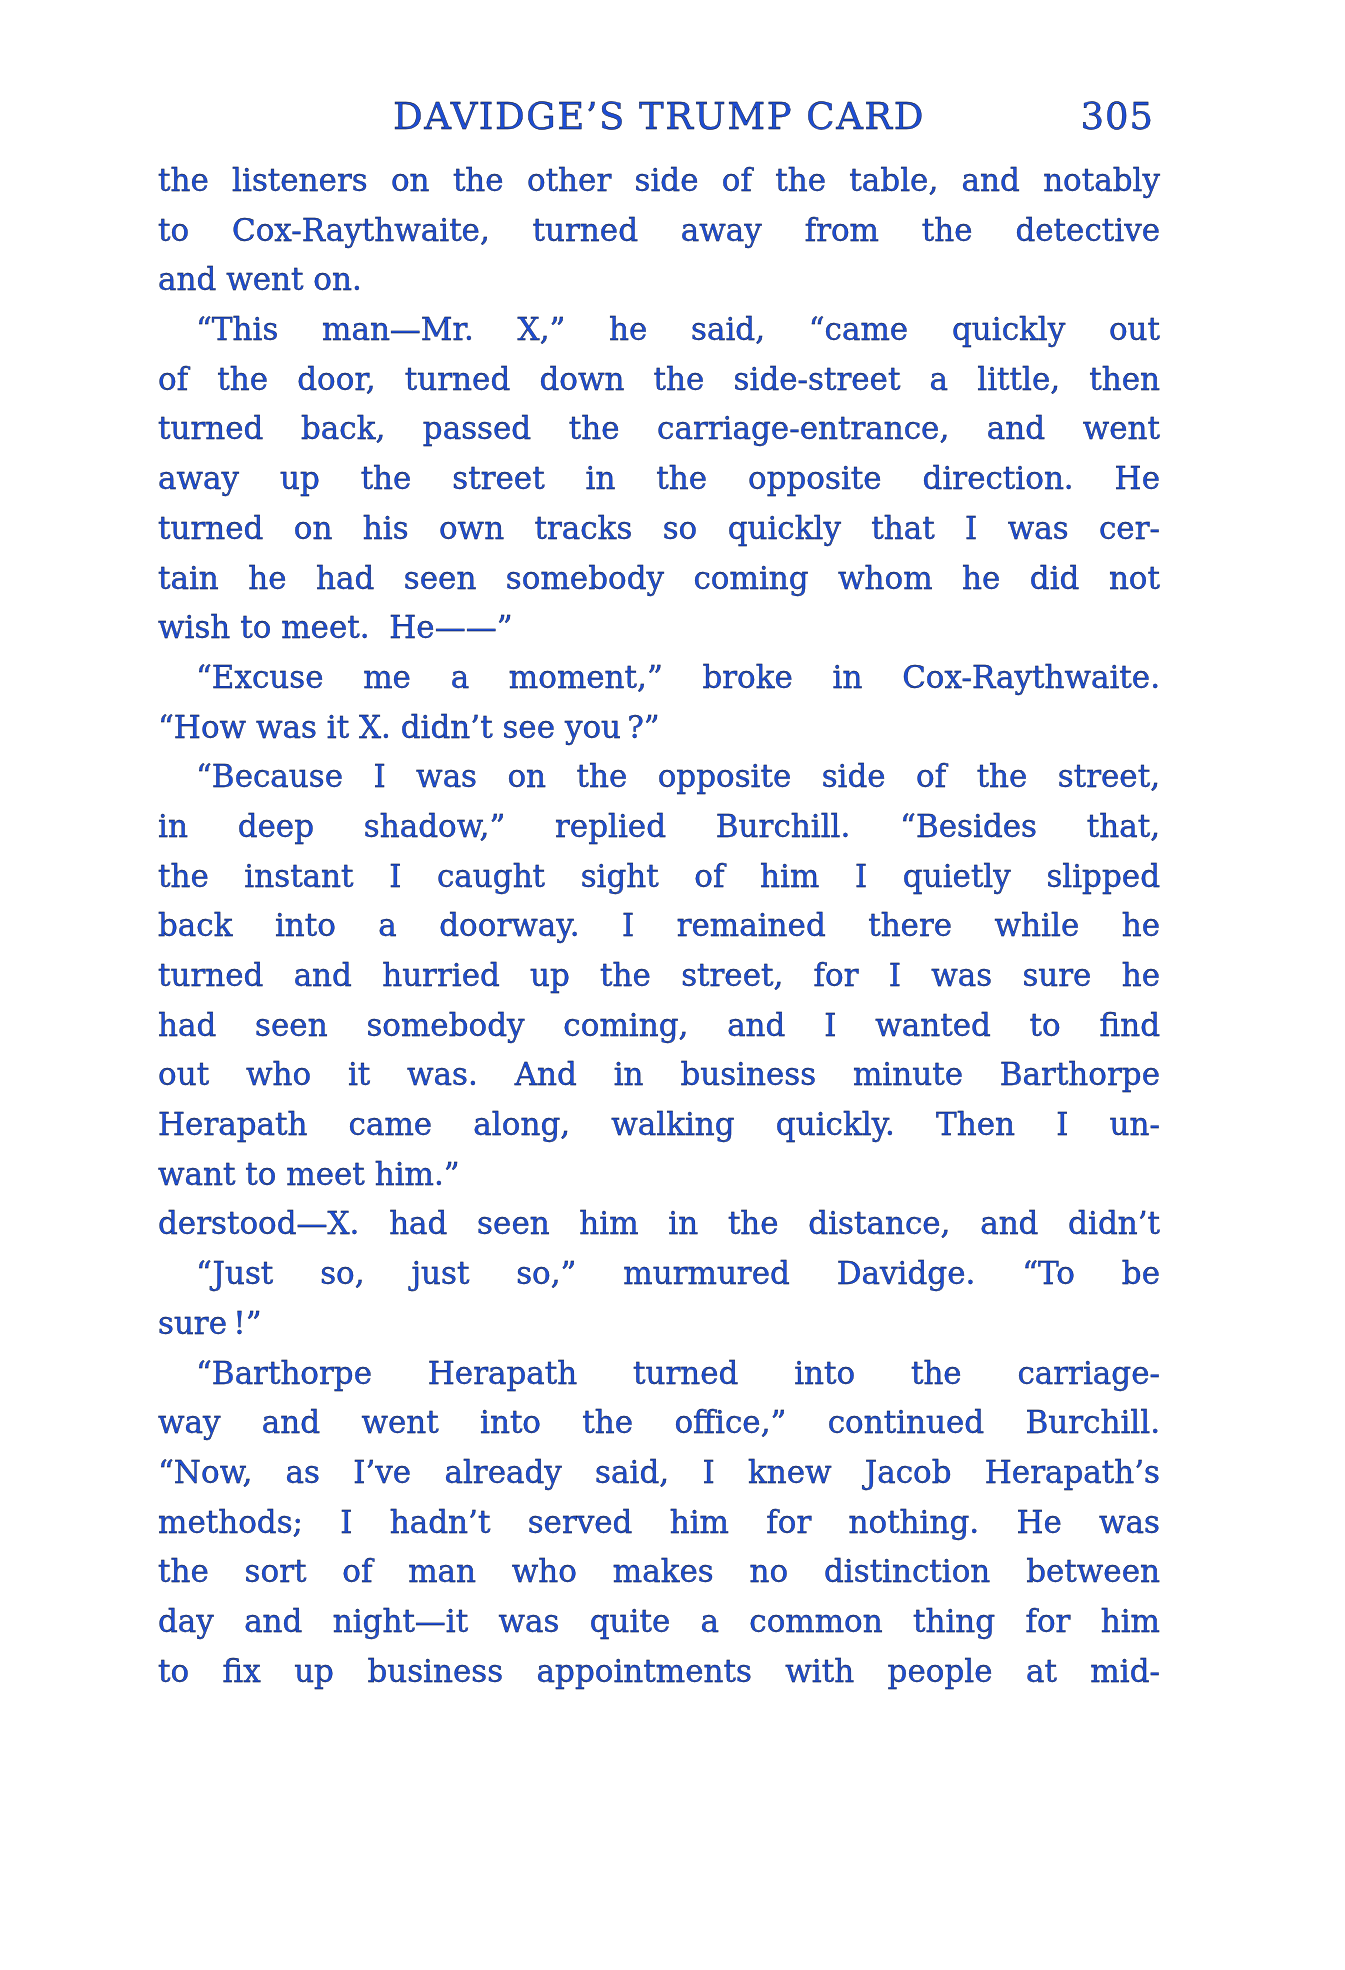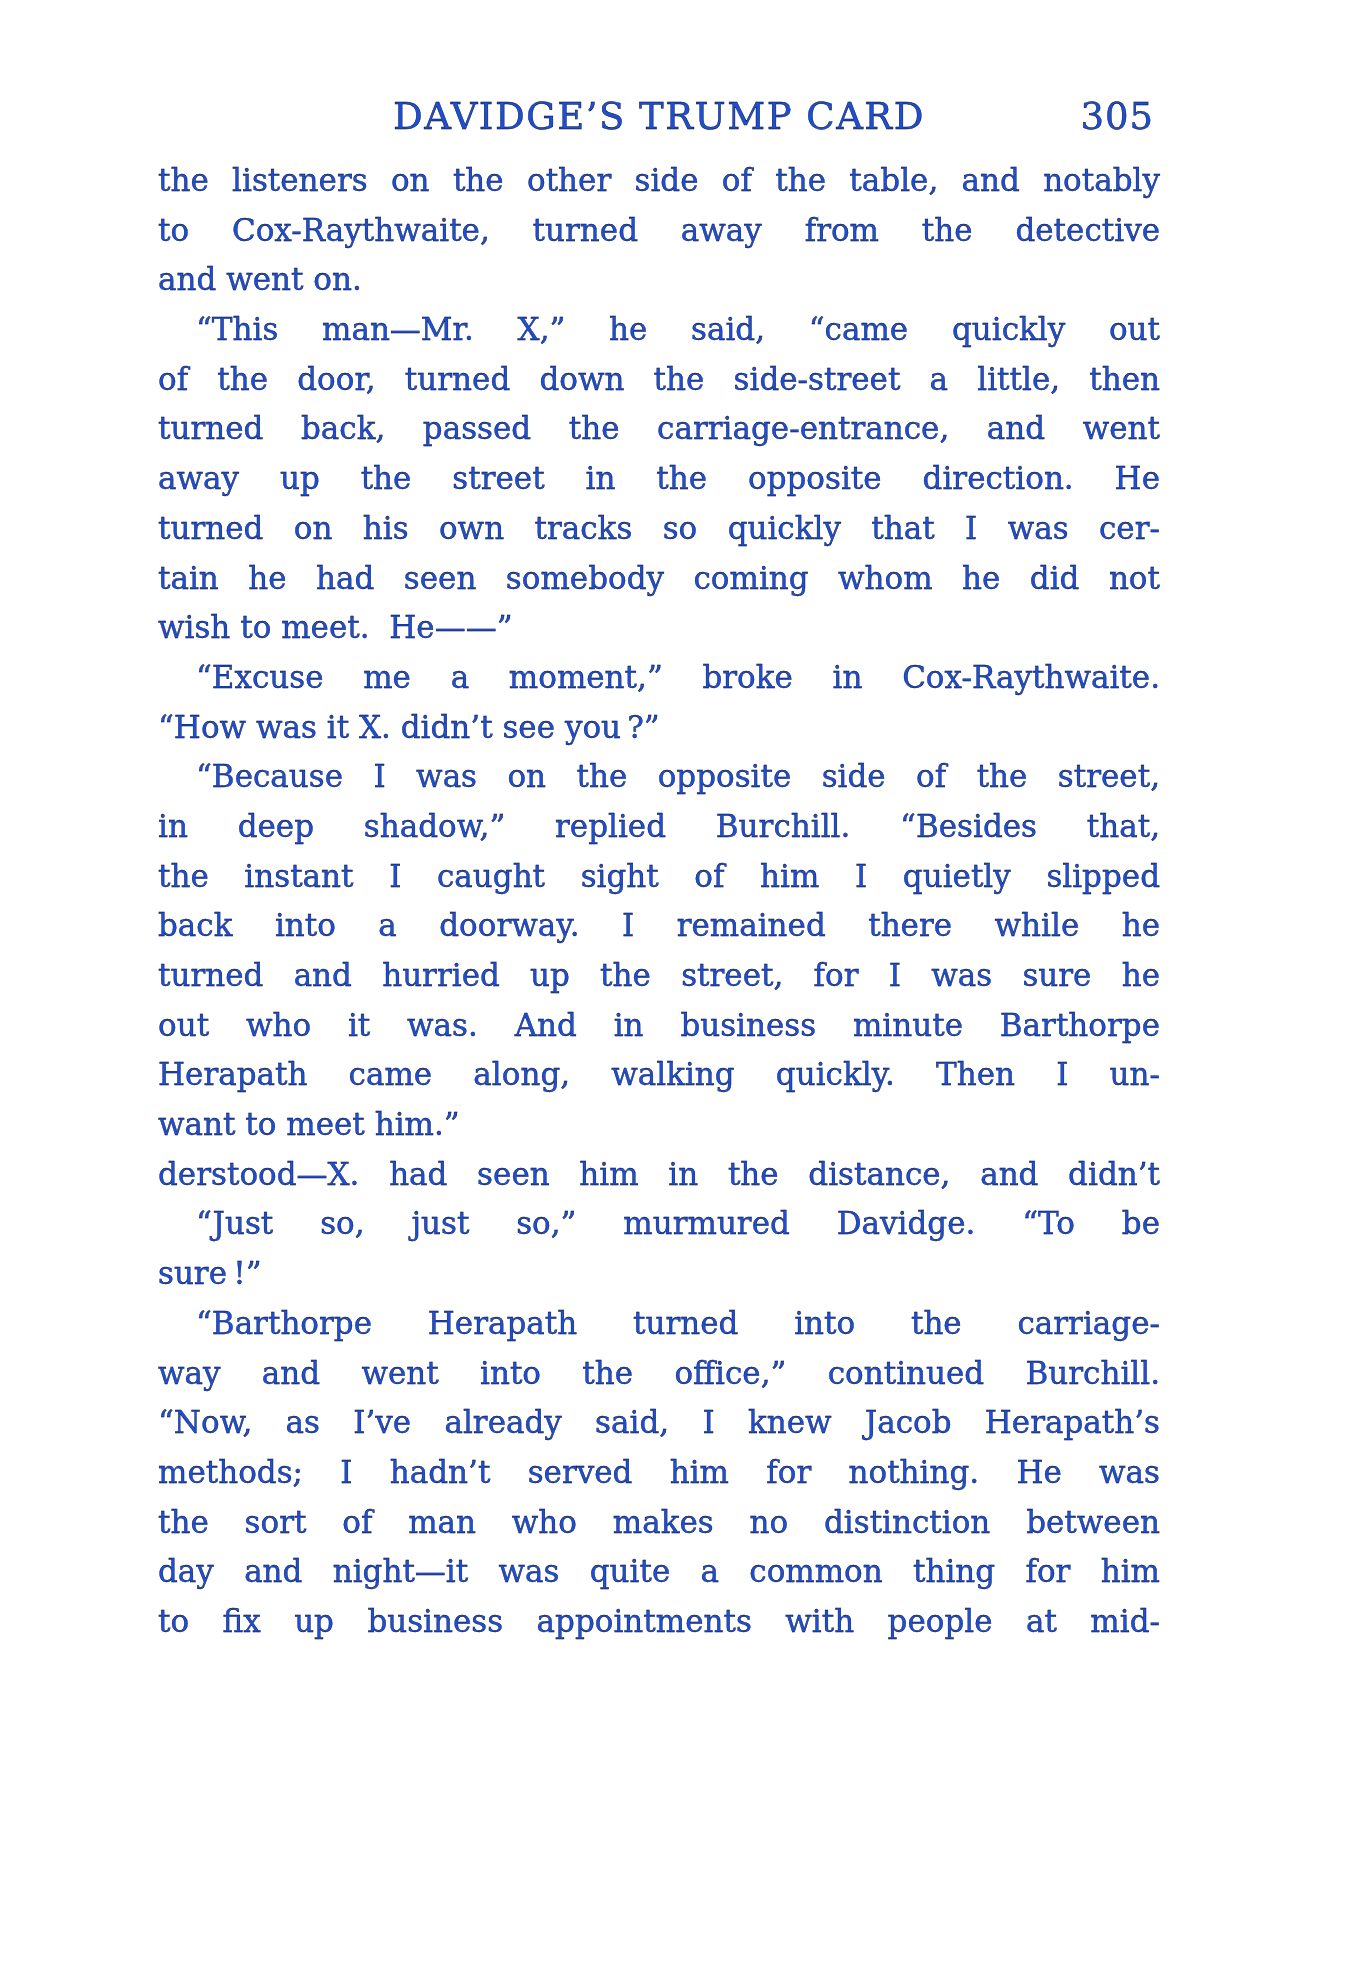--- a/index.html
+++ b/index.html
@@ -85,20 +85,21 @@
     <div class="line">turned on his own tracks so quickly that I was cer-</div>
     <div class="line">tain he had seen somebody coming whom he did not</div>
     <div class="line last">wish to meet.&nbsp; He——”</div>
     <div class="line indent">“Excuse me a moment,” broke in Cox-Raythwaite.</div>
     <div class="line last">“How was it X. didn’t see you ?”</div>
     <div class="line indent">“Because I was on the opposite side of the street,</div>
     <div class="line">in deep shadow,” replied Burchill.  “Besides that,</div>
     <div class="line">the instant I caught sight of him I quietly slipped</div>
     <div class="line">back into a doorway.  I remained there while he</div>
     <div class="line">turned and hurried up the street, for I was sure he</div>
+    <div class="line">had seen somebody coming, and I wanted to find</div>
     <div class="line">out who it was.  And in business minute Barthorpe</div>
     <div class="line">Herapath came along, walking quickly.  Then I un-</div>
     <div class="line last">want to meet him.”</div>
     <div class="line">derstood—X. had seen him in the distance, and didn’t</div>
     <div class="line indent">“Just so, just so,” murmured Davidge.  “To be</div>
     <div class="line last">sure !”</div>
     <div class="line indent">“Barthorpe Herapath turned into the carriage-</div>
     <div class="line">way and went into the office,” continued Burchill.</div>
     <div class="line">“Now, as I’ve already said, I knew Jacob Herapath’s</div>
     <div class="line">methods; I hadn’t served him for nothing.  He was</div>

